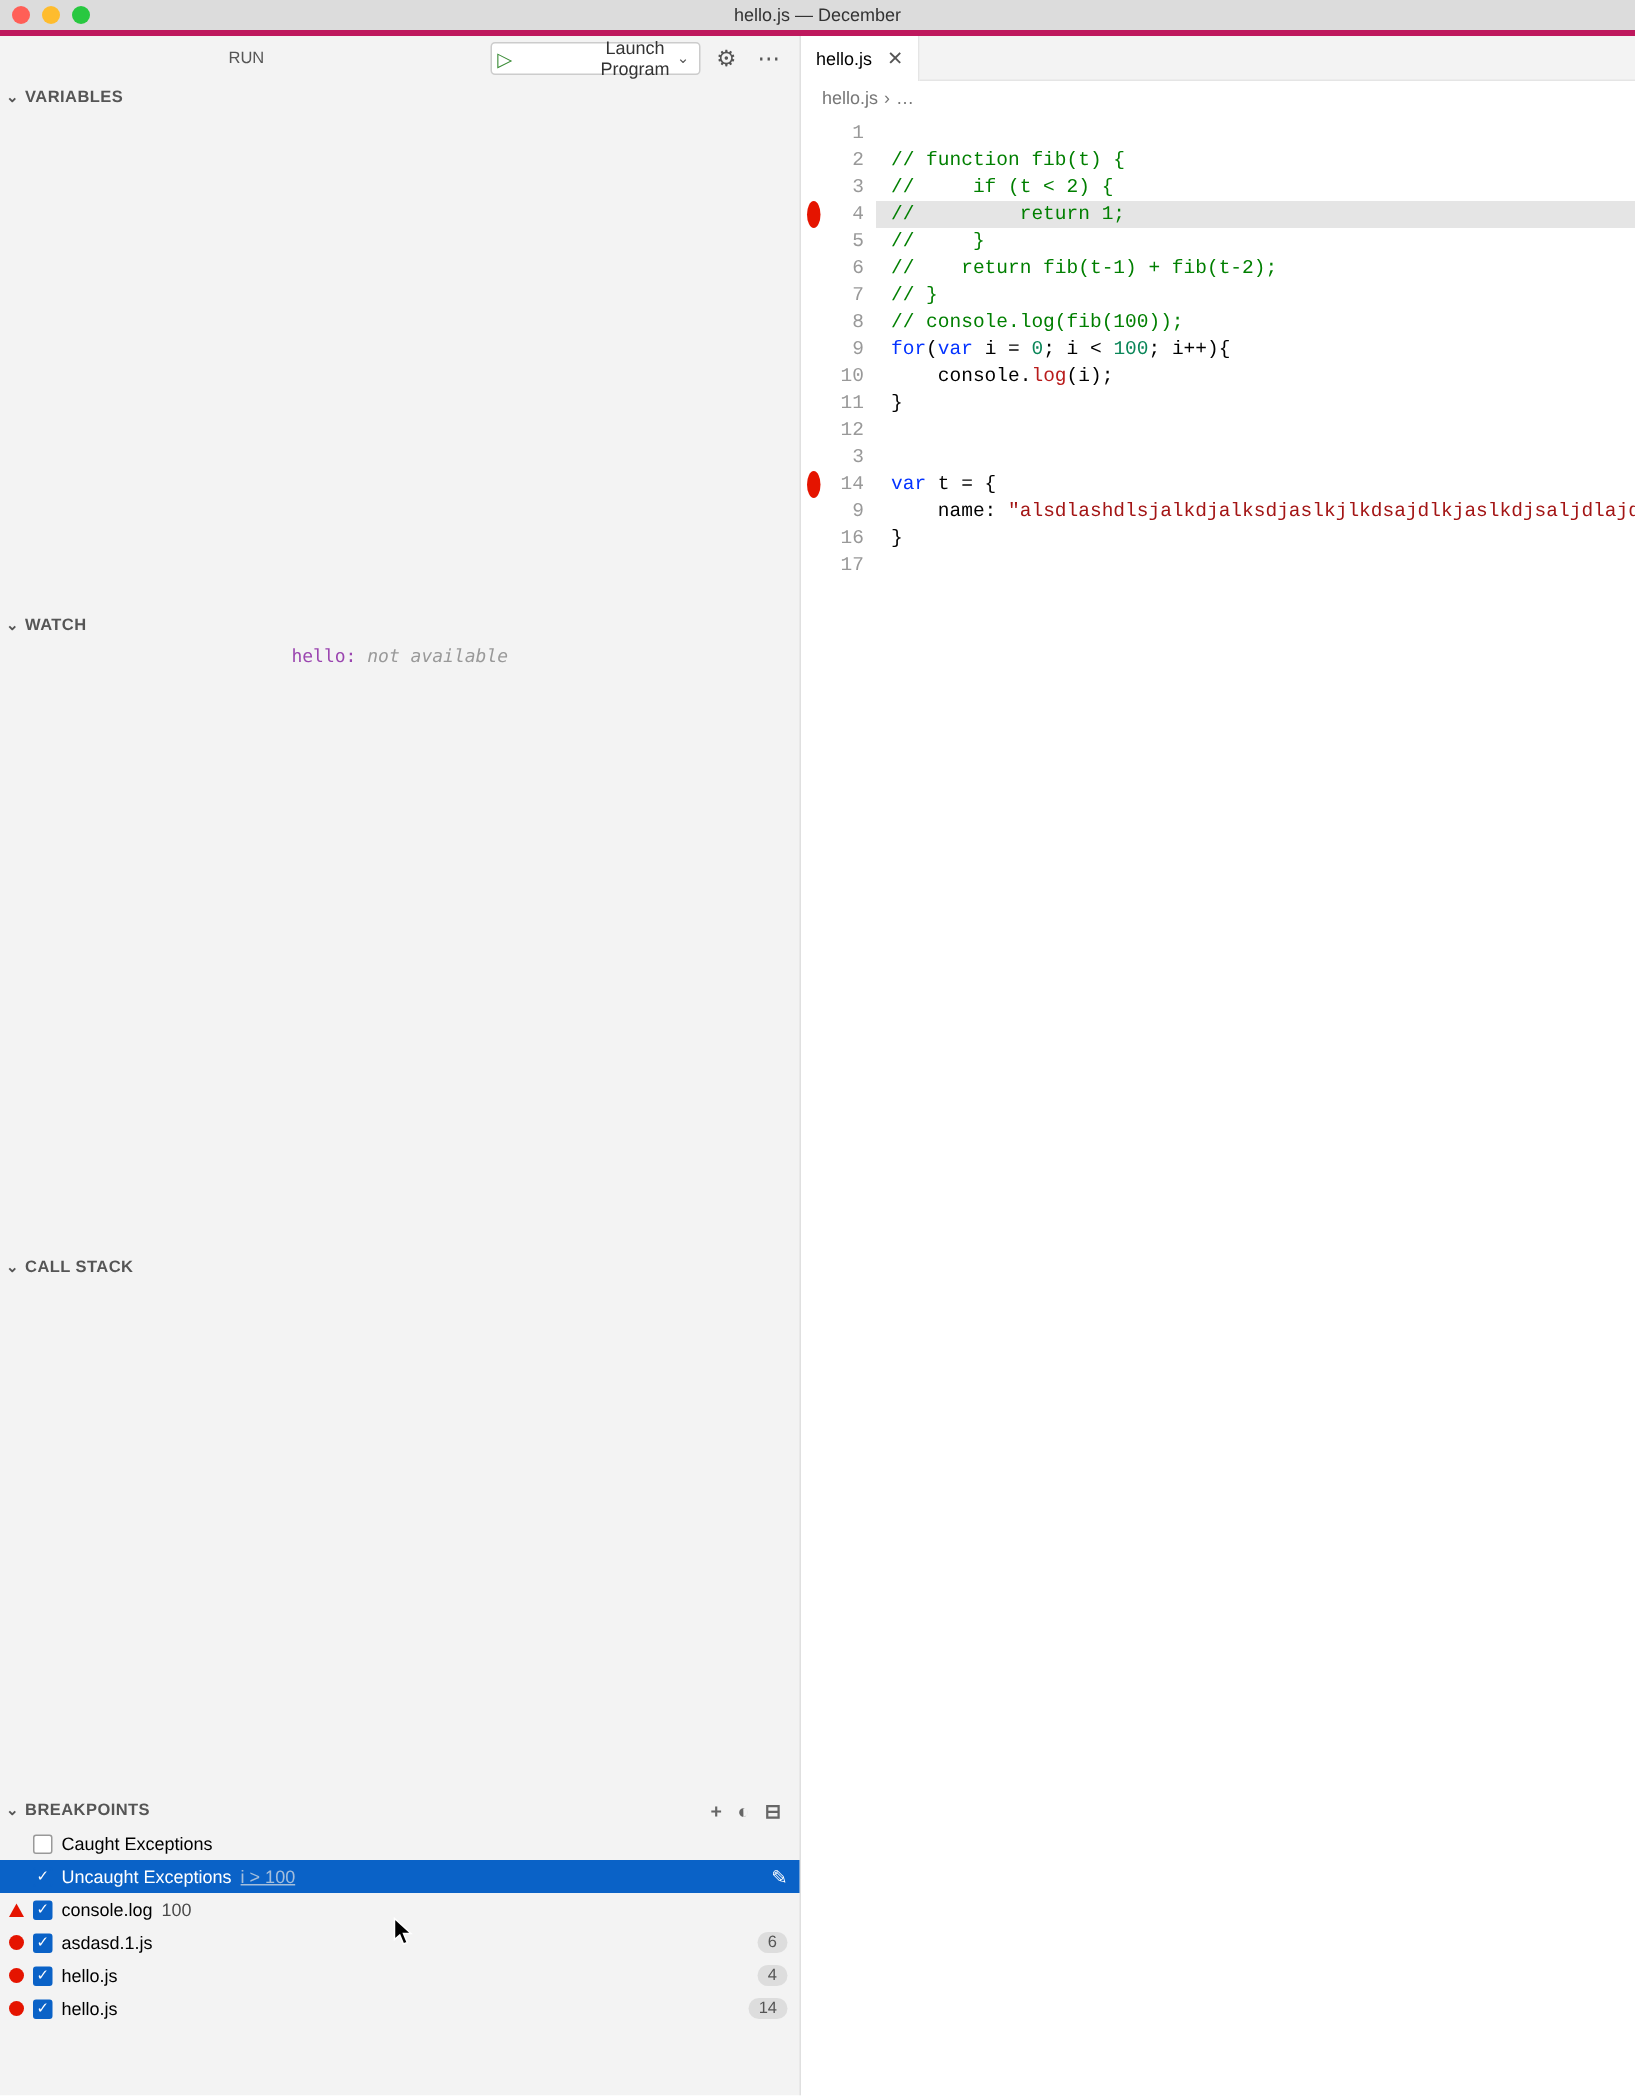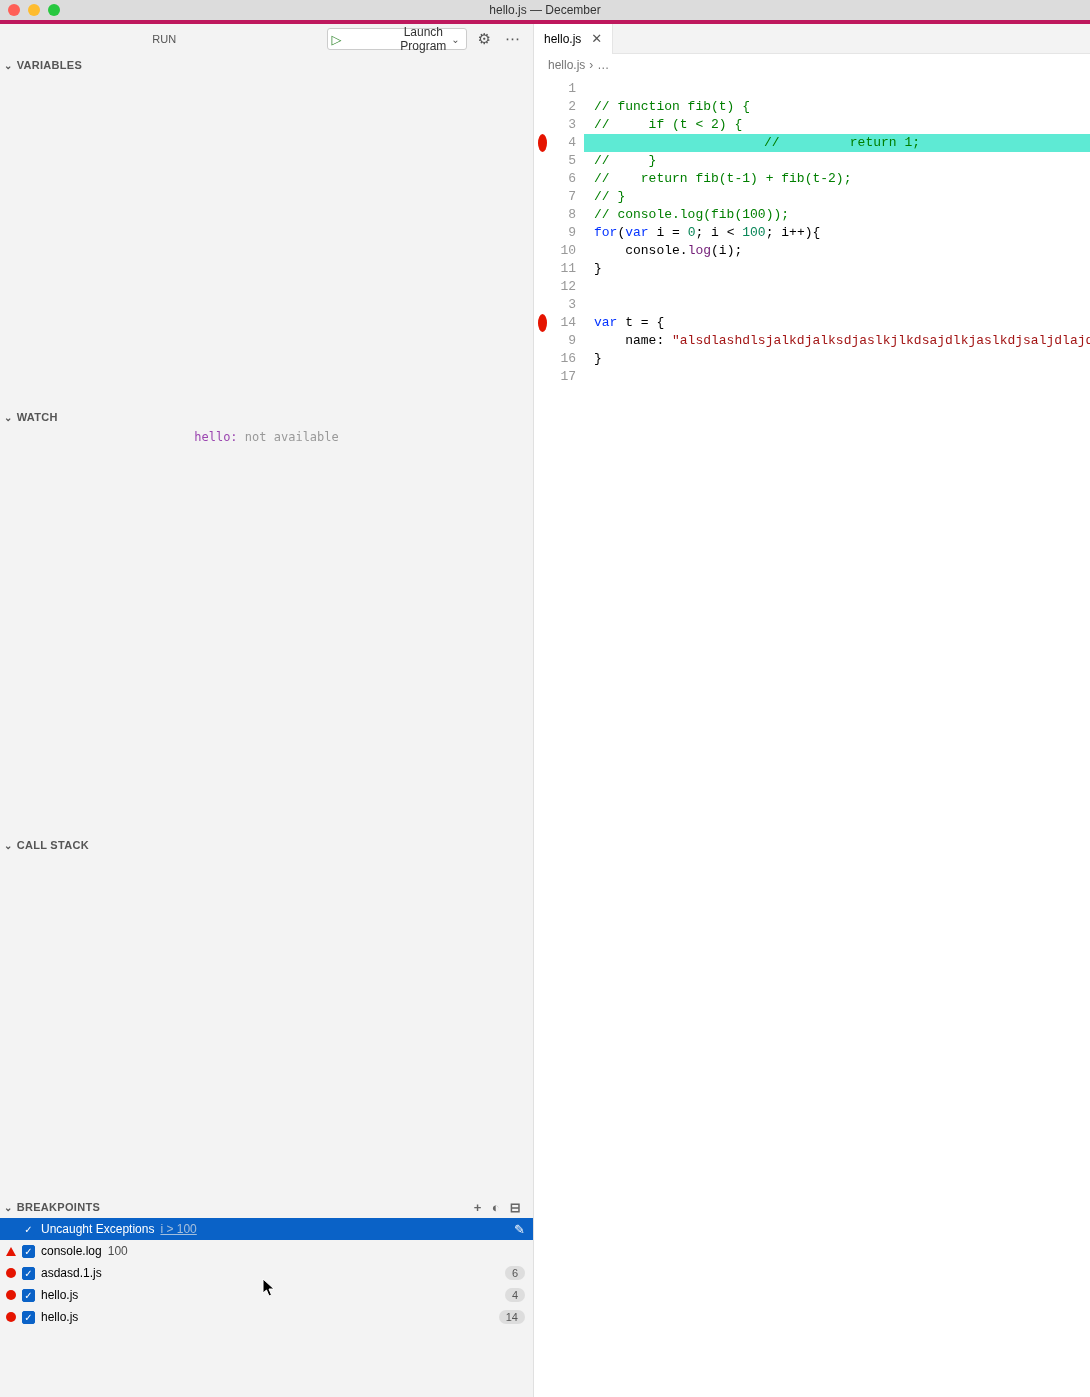--- a/index.html
+++ b/index.html
@@ -119,21 +119,21 @@
 .variables { flex: 0 0 352px; }
 .watch { flex: 0 0 428px; }
 .callstack { flex: 0 0 362px; }
 .breakpoints { flex: 0 0 auto; display:flex; flex-direction:column; }
 .watch-item {
   padding: 2px 20px;
   font-family: Menlo, Monaco, monospace;
   font-size: 12px;
 }
 .watch-key { color: #9b46b0; }
-.watch-val { color: #999; }
+.watch-val { color: #999; font-style: italic; }
 .bp-row {
   height: 22px;
   display: flex;
   align-items: center;
   padding: 0 8px 0 6px;
   gap: 6px;
 }
 .bp-row.selected {
   background: #0a62c7;
   color: #fff;
@@ -221,24 +221,24 @@
   line-height: 18px;
   overflow: hidden;
 }
 .gutter-bp { width: 16px; padding-top: 4px; }
 .gutter-bp div { height: 18px; display:flex; align-items:center; justify-content:center; }
 .bpdot { width:9px; height:9px; background:#e51400; border-radius:50%; }
 .gutter-ln { width: 34px; text-align: right; color: #999; padding-right: 8px; padding-top:4px;}
 .gutter-ln div { height: 18px; }
 .codelines { flex: 1; padding-top: 4px; white-space: pre; overflow: hidden;}
 .codelines div { height: 18px; padding-left: 10px;}
-.codelines .hl { background: #5eead4; text-align: center; }
+.codelines .hl { background: #e5e5e5; }
 .c-cm { color: #007f00; }
 .c-kw { color: #0433ff; }
-.c-fn { color: #701a75; }
+.c-fn { color: #b91c1c; }
 .c-nm { color: #0a8658; }
 .c-st { color: #a31515; }
 .cursor-img {
   position: absolute;
   font-size: 16px;
   color: #000;
   pointer-events: none;
 }
 </style>
 </head>
@@ -296,20 +296,26 @@
       <div class="section-header">
         <span class="chev">⌄</span>
         <span>BREAKPOINTS</span>
         <div class="section-actions">
           <span>+</span>
           <span>◐</span>
           <span>⊟</span>
         </div>
       </div>
       <div id="bp-list">
+          <div class="bp-row">
+            <div class="bp-dot none"></div>
+            <div class="bp-check"></div>
+            <span class="bp-label">Caught Exceptions</span>
+            <span class="bp-spacer"></span>
+          </div>
           <div class="bp-row selected">
             <div class="bp-dot none"></div>
             <div class="bp-check checked">✓</div>
             <span class="bp-label">Uncaught Exceptions</span>
             <span class="bp-cond">   i &gt; 100</span>
             <span class="bp-spacer"></span>
             <span class="bp-edit">✎</span>
           </div>
           <div class="bp-row">
             <div class="bp-dot tri"></div>

